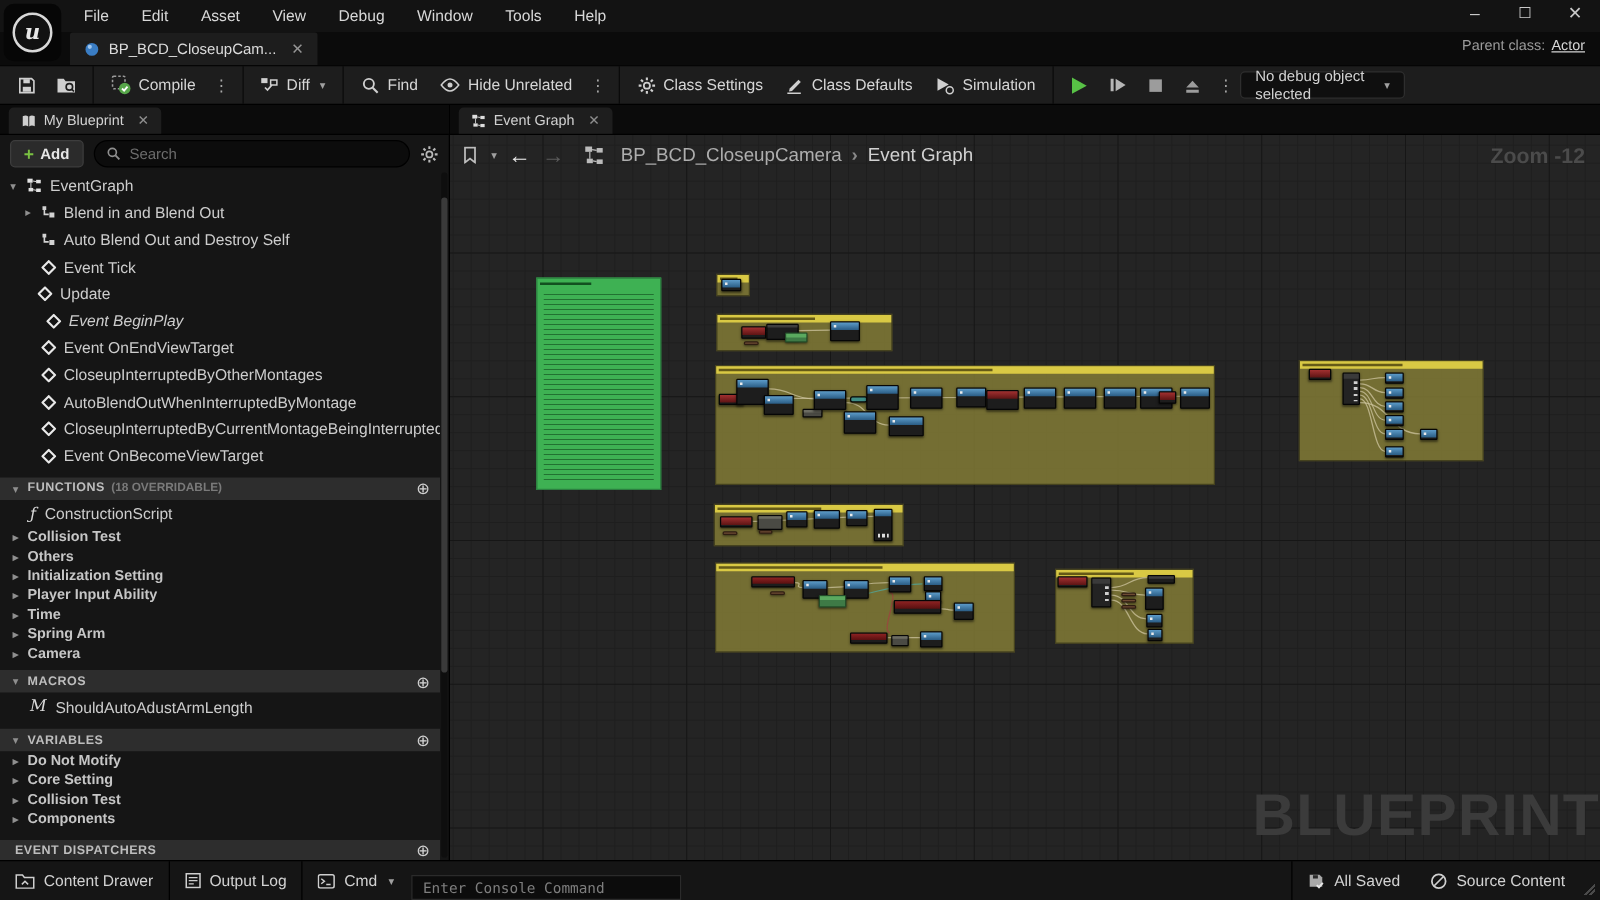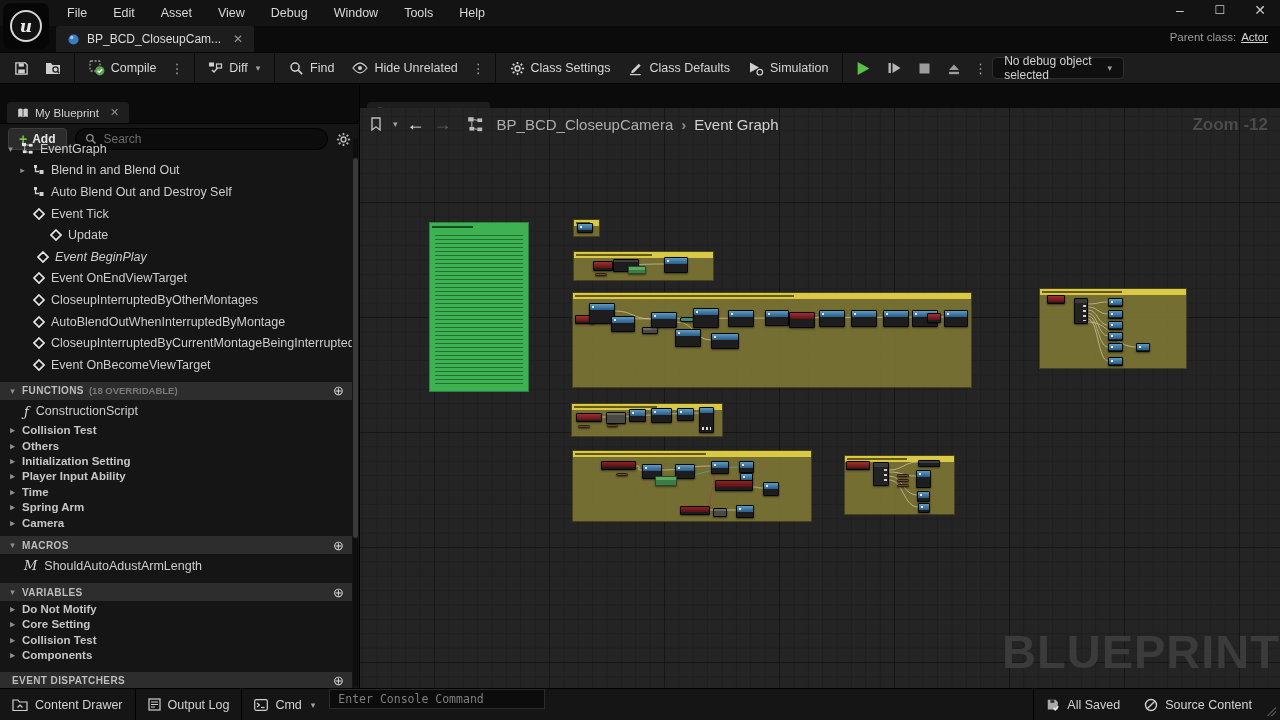--- a/index.html
+++ b/index.html
@@ -24,21 +24,21 @@
   .tbtn{display:flex;align-items:center;gap:6px;padding:0 9px;height:100%;font-size:12.5px;color:#d6d6d6;white-space:nowrap}
   .tbtn.icon-only{padding:0 8px}
   .kebab{color:#a8a8a8;font-size:13px;padding:0 5px}
   .chev{color:#a0a0a0;font-size:9px;margin-left:2px}
   .tsep{width:1px;height:100%;background:#0a0a0a;margin:0 5px}
   #debugsel{margin-left:auto;margin-right:150px;background:#0f0f0f;border:1px solid #2e2e2e;border-radius:4px;height:22px;display:flex;align-items:center;gap:7px;padding:0 11px;font-size:12px;color:#d2d2d2}
 
   
   #main{display:flex;height:604px}
   #leftpanel{width:360px;background:#151515;position:relative;border-right:1px solid #000}
-  .tabstrip{height:40px;background:#0b0b0b;display:flex;align-items:flex-end;padding-left:7px;border-bottom:1px solid #000}
+  .tabstrip{height:24px;background:#0b0b0b;display:flex;align-items:flex-end;padding-left:7px;border-bottom:1px solid #000}
   .ptab{height:21px;background:#1e1e1e;border-radius:4px 4px 0 0;display:flex;align-items:center;gap:6px;padding:0 10px;font-size:11.5px;color:#d2d2d2}
   .ptab .close{color:#8f8f8f;font-size:11px;margin-left:5px}
   .panelbar{height:30px;display:flex;align-items:center;padding:0 8px;gap:8px}
   #addbtn{display:flex;align-items:center;gap:5px;background:#2b2b2b;border:1px solid #3d3d3d;border-radius:4px;height:22px;padding:0 10px;font-size:12px;font-weight:700;color:#e6e6e6}
   #addbtn .plus{color:#7ac142;font-size:14px;font-weight:700}
   #searchbox{flex:1;height:22px;background:#0c0c0c;border:1px solid #000;border-radius:11px;display:flex;align-items:center;gap:7px;padding:0 9px}
   #searchbox input{flex:1;background:transparent;border:none;outline:none;font-size:12px;color:#c9c9c9;font-family:"Liberation Sans",sans-serif}
   #searchbox input::placeholder{color:#6c6c6c}
   #bp-tree{position:absolute;top:54px;bottom:0;left:0;right:7px;overflow:hidden}
   .trow{height:21.6px;display:flex;align-items:center;gap:6px;font-size:12.5px;color:#cdcdcd}
@@ -93,21 +93,21 @@
   .n-brown{background:#6e4b33;border-color:#2e1d12;border-radius:2px}.n-brown::before{display:none}
   .n-teal{background:#3e8d85;border-radius:2px}.n-teal::before{display:none}
   .n-redwide::before{height:70%;background:linear-gradient(#8d2222,#591010)}
   .n-dark::before{height:2px;background:#3e3e3e}
   .n-seq{background:#232323}.n-seq::before{height:4px;background:#3a3a3a}
   .n-seq::after{content:"";position:absolute;right:1px;top:6px;bottom:2px;width:3px;background:repeating-linear-gradient(to bottom,#cfcfcf 0 2px,transparent 2px 5px)}
   .n-bluetall::before{height:5px;background:linear-gradient(#5c9bc8,#2a5c84)}
   .n-bluetall::after{content:"";position:absolute;left:2px;bottom:2px;right:2px;height:3px;background:repeating-linear-gradient(to right,#ddd 0 2px,transparent 2px 4px)}
 
   
-  #statusbar{height:32px;background:#151515;border-top:1px solid #000;display:flex;align-items:flex-start}
+  #statusbar{height:32px;background:#151515;border-top:1px solid #000;display:flex;align-items:flex-end}
   .sbtn{display:flex;align-items:center;gap:7px;padding:0 12px;height:100%;font-size:12.5px;color:#d2d2d2;white-space:nowrap}
   .ssep{width:1px;height:100%;background:#000}
   #console{width:216px;height:20px;background:#0c0c0c;border:1px solid #2b2b2b;display:flex;align-items:center;padding:0 8px;margin-left:2px}
   #console input{width:100%;background:transparent;border:none;outline:none;font-family:"DejaVu Sans Mono",monospace;font-size:11.5px;color:#9a9a9a}
   #console input::placeholder{color:#7e7e7e}
   #grip{width:10px;height:10px;margin:0 4px 4px 2px;align-self:flex-end;background:linear-gradient(135deg,transparent 55%,#4a4a4a 55% 65%,transparent 65% 75%,#4a4a4a 75% 85%,transparent 85%)}
   svg{display:block}
 </style>
 </head>
 <body>
@@ -337,21 +337,21 @@
             </div>
             <div class="trow" style="padding-left: 18px;">
               <span class="car"></span>
               <span>
                 <svg width="12" height="12" viewBox="0 0 12 12">
                   <path d="M6 1 L11 6 6 11 1 6z" fill="none" stroke="#e8e8e8" stroke-width="1.7"></path>
                 </svg>
               </span>
               <span>Event Tick</span>
             </div>
-            <div class="trow" style="padding-left: 35px;">
+            <div class="trow" style="padding-left: 15px;">
               <span class="car"></span>
               <span>
                 <svg width="12" height="12" viewBox="0 0 12 12">
                   <path d="M6 1 L11 6 6 11 1 6z" fill="none" stroke="#e8e8e8" stroke-width="1.7"></path>
                 </svg>
               </span>
               <span>Update</span>
             </div>
             <div class="trow" style="padding-left: 22px; font-style: italic;">
               <span class="car"></span>

